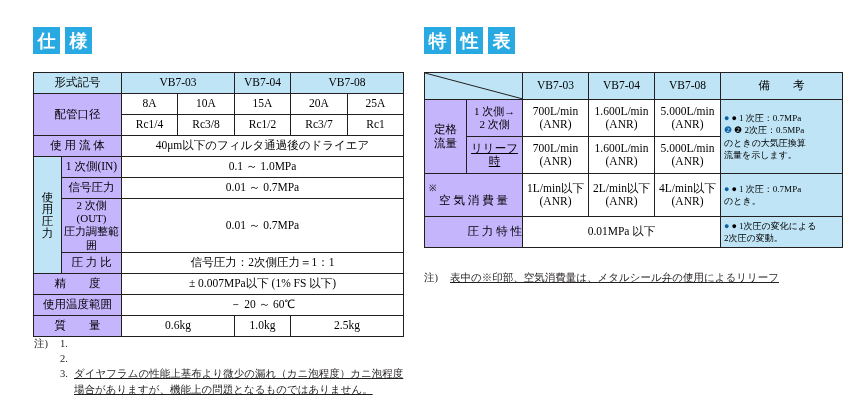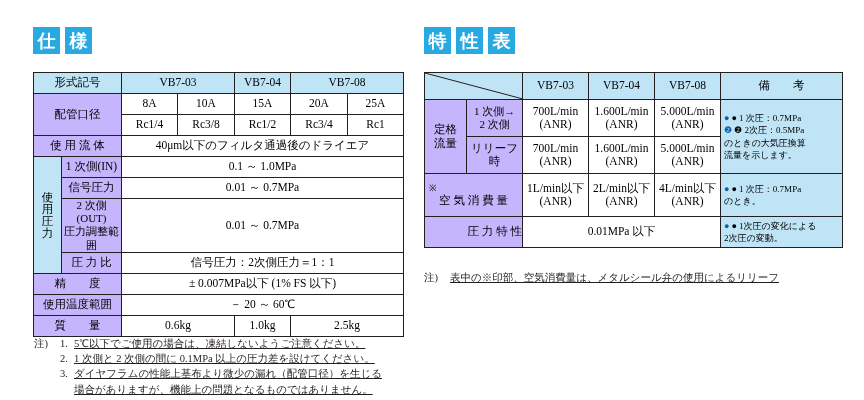--- a/index.html
+++ b/index.html
@@ -137,21 +137,21 @@
       <td>8A</td>
       <td>10A</td>
       <td>15A</td>
       <td>20A</td>
       <td>25A</td>
     </tr>
     <tr>
       <td>Rc1/4</td>
       <td>Rc3/8</td>
       <td>Rc1/2</td>
-      <td>Rc3/4</td>
+      <td>Rc3/7</td>
       <td>Rc1</td>
     </tr>
     <tr>
       <td class="lbl" colspan="2">使 用 流 体</td>
       <td colspan="5">40μm以下のフィルタ通過後のドライエア</td>
     </tr>
     <tr>
       <td class="vlabel" rowspan="4">
         <span>使<br>用<br>圧<br>力</span>
       </td>
@@ -187,35 +187,33 @@
       <td>1.0kg</td>
       <td colspan="2">2.5kg</td>
     </tr>
   </tbody>
 </table>
 
 <div class="notes" id="left-notes">
   <div class="note-row">
     <span class="note-mark">注)</span>
     <span class="note-num">1.</span>
-    <span class="note-txt">5℃以下でご使用の場合は、凍結しないようご注意ください。</span>
   </div>
   <div class="note-row">
     <span class="note-mark"></span>
     <span class="note-num">2.</span>
-    <span class="note-txt">1 次側と 2 次側の間に 0.1MPa 以上の圧力差を設けてください。</span>
   </div>
   <div class="note-row">
     <span class="note-mark"></span>
     <span class="note-num"></span>
   </div>
   <div class="note-row">
     <span class="note-mark"></span>
     <span class="note-num">3.</span>
-    <span class="note-txt">ダイヤフラムの性能上基布より微少の漏れ（配管口径）を生じる</span>
+    <span class="note-txt">ダイヤフラムの性能上基布より微少の漏れ（カニ泡程度）カニ泡程度</span>
   </div>
   <div class="note-row">
     <span class="note-mark"></span>
     <span class="note-num"></span>
     <span class="note-txt">場合がありますが、機能上の問題となるものではありません。</span>
   </div>
 </div>
 
 <table id="char-table">
   <colgroup>
@@ -271,21 +269,21 @@
         <div class="b-line">
             <span>のときの大気圧換算</span>
           </div>
         <div class="b-line">
             <span>流量を示します。</span>
           </div>
       </td>
     </tr>
 
     <tr>
-      <td class="lbl" style="height:36px;">リリーフ時</td>
+      <td class="lbl" style="height:36px;text-decoration:underline;">リリーフ時</td>
       <td>
         <span>700L/min</span><br>
         <span>(ANR)</span>
       </td>
       <td>
         <span>1.600L/min</span><br>
         <span>(ANR)</span>
       </td>
       <td>
         <span>5.000L/min</span><br>

